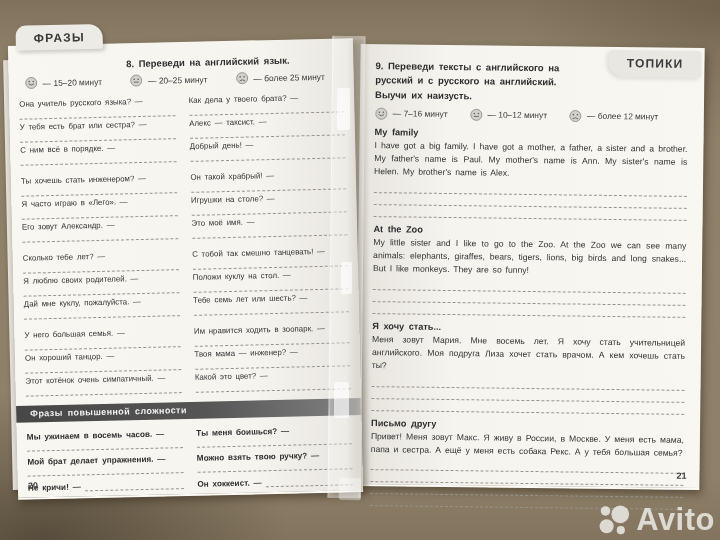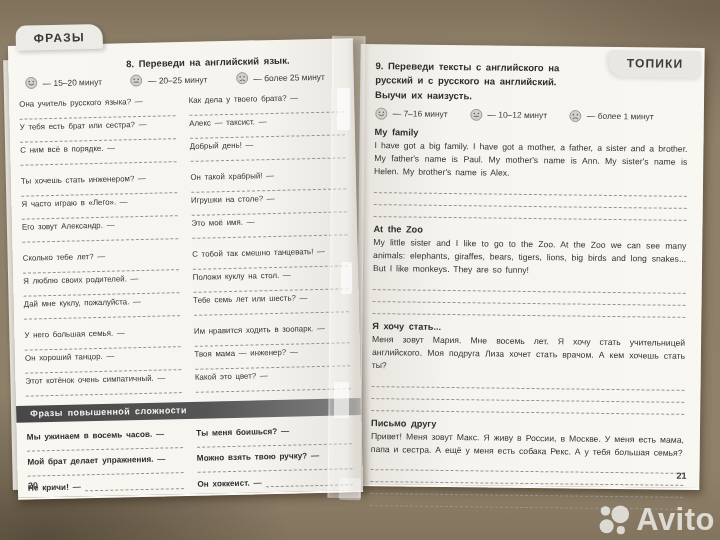--- a/index.html
+++ b/index.html
@@ -267,21 +267,21 @@
           </svg>
           <span>—  10–12 минут</span>
         </span>
         <span class="badge">
           <svg width="13" height="13" viewBox="0 0 20 20">
             <circle cx="10" cy="10" r="8.5" fill="#d3d1cb" stroke="#8d8b85" stroke-width="1.3"></circle>
             <circle cx="6.9" cy="7.9" r="1.2" fill="#5e5c57"></circle>
             <circle cx="13.1" cy="7.9" r="1.2" fill="#5e5c57"></circle>
             <path d="M6.3 13.8 Q10 11.0 13.7 13.8" stroke="#5e5c57" stroke-width="1.3" fill="none" stroke-linecap="round"></path>
           </svg>
-          <span>—  более 1 минут</span>
+          <span>—  более 12 минут</span>
         </span>
       </div>
     <div id="topics">
         <div class="topic">
           <h3>My family</h3>
           <p>I have got a big family. I have got a mother, a father, a sister and a brother. My father's name is Paul. My mother's name is Ann. My sister's name is Helen. My brother's name is Alex.</p>
           <div class="dashline-t"></div>
           <div class="dashline-t"></div>
           <div class="dashline-t"></div>
         </div>

